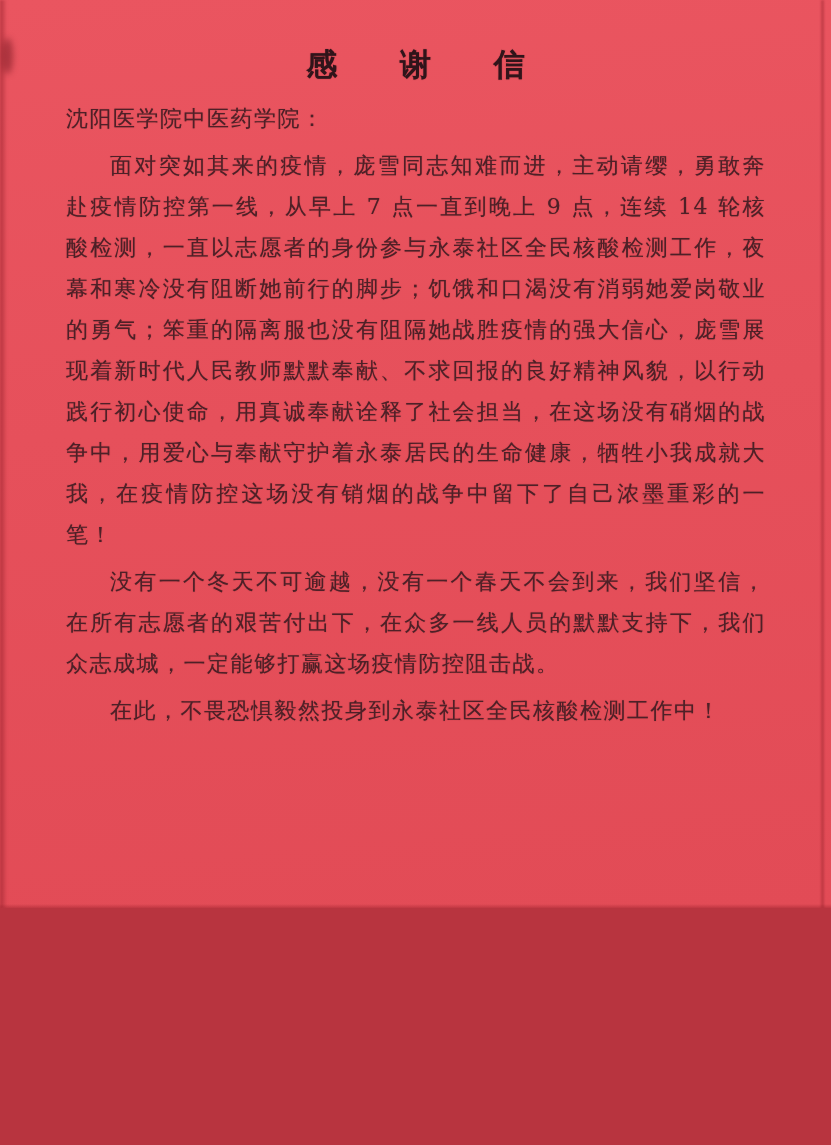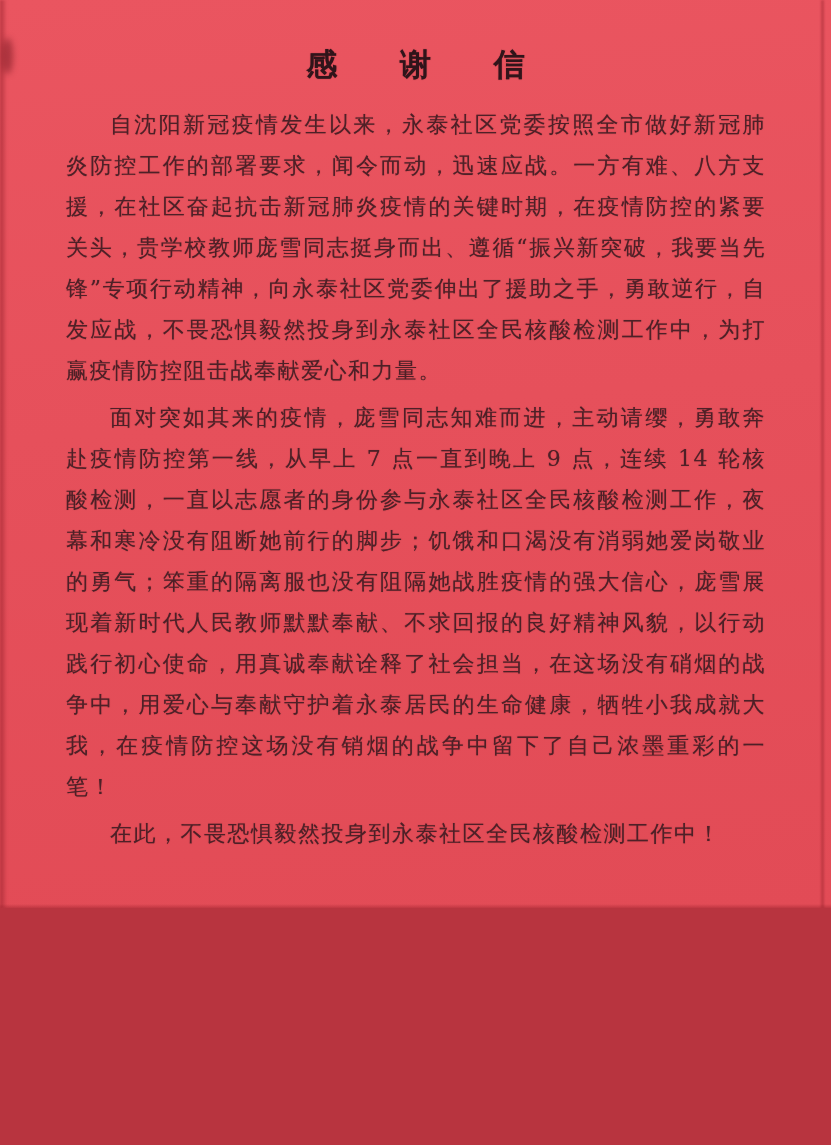--- a/index.html
+++ b/index.html
@@ -92,22 +92,23 @@
 
   <div class="edge-left"></div>
   <div class="edge-right"></div>
   <div class="edge-bottom"></div>
   <div class="smudge-dark"></div>
   <div class="smudge-light"></div>
 
   <h1 class="title">感 谢 信</h1>
 
   <div class="body-text">
-    <p class="para">自沈阳新冠疫情发生以来，永泰社区党委按照全市做好新冠肺炎防控工作的部署要求，闻令而动，迅速应战。一方有难、八方支援，在社区奋起抗击新冠肺炎疫情的关键时期，在疫情防控的紧要关头，贵学校教师庞雪同志挺身而出、遵循“振兴新突破，我要当先锋”专项行动精神，向永泰社区党委伸出了援助之手，勇敢逆行，自发应战，不畏恐惧毅然投身到永泰社区全民核酸检测工作中，为打赢疫情防控阻击战奉献爱心和力量。</p>
+    <p class="salutation">沈阳医学院中医药学院：</p>
     <p class="para">面对突如其来的疫情，庞雪同志知难而进，主动请缨，勇敢奔赴疫情防控第一线，从早上 7 点一直到晚上 9 点，连续 14 轮核酸检测，一直以志愿者的身份参与永泰社区全民核酸检测工作，夜幕和寒冷没有阻断她前行的脚步；饥饿和口渴没有消弱她爱岗敬业的勇气；笨重的隔离服也没有阻隔她战胜疫情的强大信心，庞雪展现着新时代人民教师默默奉献、不求回报的良好精神风貌，以行动践行初心使命，用真诚奉献诠释了社会担当，在这场没有硝烟的战争中，用爱心与奉献守护着永泰居民的生命健康，牺牲小我成就大我，在疫情防控这场没有销烟的战争中留下了自己浓墨重彩的一笔！</p>
+    <p class="para">没有一个冬天不可逾越，没有一个春天不会到来，我们坚信，在所有志愿者的艰苦付出下，在众多一线人员的默默支持下，我们众志成城，一定能够打赢这场疫情防控阻击战。</p>
     <p class="para">在此，不畏恐惧毅然投身到永泰社区全民核酸检测工作中！</p>
   </div>
 
   <svg class="seal" viewBox="0 0 220 220" aria-hidden="true">
     <circle cx="110" cy="112" r="92" fill="none" stroke="rgba(168,28,42,0.42)" stroke-width="5"></circle>
     <path id="sealArc" d="M 38 150 A 78 78 0 1 1 182 150" fill="none"></path>
     <text font-size="17" fill="rgba(168,28,42,0.5)" letter-spacing="6">
       <textPath href="#sealArc" startOffset="14">中共华山街道永泰社区委员会</textPath>
     </text>
     <text x="110" y="132" text-anchor="middle" font-size="56" fill="rgba(168,28,42,0.5)">☭</text>

